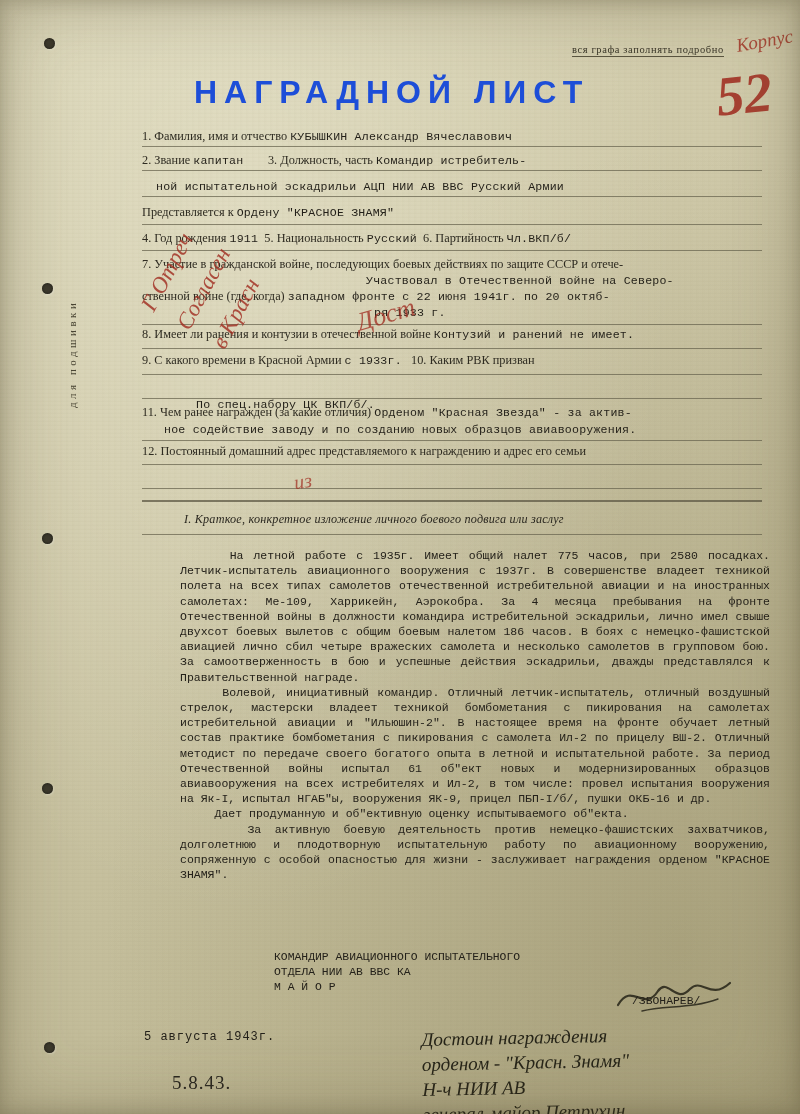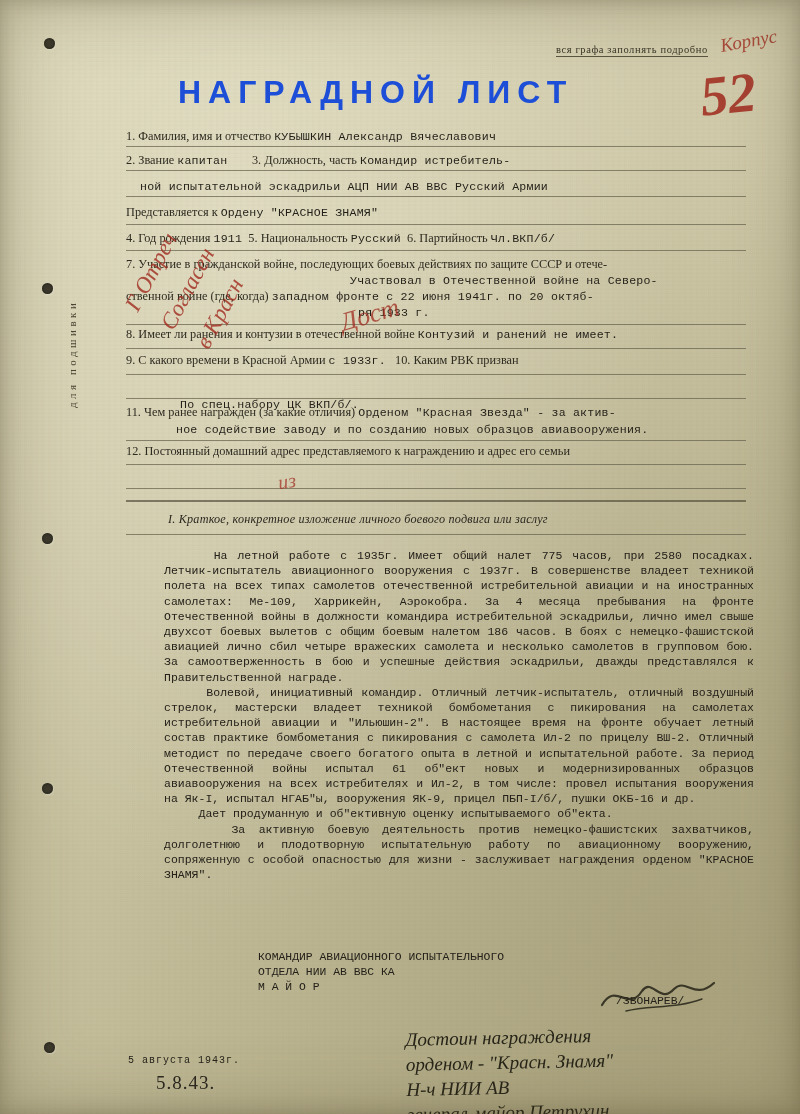--- a/index.html
+++ b/index.html
@@ -63,21 +63,21 @@
     transform: rotate(-90deg);
     transform-origin: left top;
     font-size: 11px;
     letter-spacing: 3.5px;
     color: #4a4635;
     white-space: nowrap;
   }
 
   .content {
     position: absolute;
-    left: 108px;
+    left: 124px;
     top: 0;
     width: 660px;
     height: 838px;
   }
 
   .top-note {
     position: absolute;
     left: 448px;
     top: 44px;
     font-size: 10.5px;
@@ -156,24 +156,23 @@
     font-family: "Liberation Mono", monospace;
     font-size: 11.4px;
     color: #24211a;
     text-align: right;
   }
   .date-line {
     position: absolute;
     left: 20px;
     top: 1030px;
     font-family: "Liberation Mono", monospace;
-    font-size: 10px;
+    font-size: 12px;
     color: #24211a;
     letter-spacing: 1px;
-    margin-top: 25px;
   }
   .date-hand {
     position: absolute;
     left: 48px;
     top: 1072px;
     font-size: 19px;
     color: #2a2720;
     font-family: "Liberation Serif", serif;
     letter-spacing: 1px;
   }
@@ -299,21 +298,21 @@
     <div class="line" style="left:18px; top:326px;"><span class="num">8. </span>Имеет ли ранения и контузии в отечественной войне <span class="typed">Контузий и ранений не имеет.</span></div>
     <div class="rule" style="left:18px; top:348px; width:620px;"></div>
 
     <div class="line" style="left:18px; top:352px;"><span class="num">9. </span>С какого времени в Красной Армии <span class="typed">с 1933г.</span>   <span>10. Каким РВК призван</span></div>
     <div class="rule" style="left:18px; top:374px; width:620px;"></div>
 
     <div class="line" style="left:72px; top:378px;margin-top:18px;"><span class="typed">По спец.набору ЦК ВКП/б/.</span></div>
     <div class="rule" style="left:18px; top:398px; width:620px;"></div>
 
     <div class="line" style="left:18px; top:404px;"><span class="num">11. </span>Чем ранее награжден (за какие отличия) <span class="typed">Орденом "Красная Звезда" - за актив-</span></div>
-    <div class="line" style="left:40px; top:421px;margin-left:28px;"><span class="typed">ное содействие заводу и по созданию новых образцов авиавооружения.</span></div>
+    <div class="line" style="left:40px; top:421px;"><span class="typed">ное содействие заводу и по созданию новых образцов авиавооружения.</span></div>
     <div class="rule" style="left:18px; top:440px; width:620px;"></div>
 
     <div class="line" style="left:18px; top:443px;"><span class="num">12. </span>Постоянный домашний адрес представляемого к награждению и адрес его семьи</div>
     <div class="rule" style="left:18px; top:464px; width:620px;"></div>
     <div class="rule" style="left:18px; top:488px; width:620px;"></div>
 
     <div class="rule" style="left:18px; top:500px; width:620px; height:2px; background:#5d5844;"></div>
 
     <div class="section-head" style="left:60px; top:512px;">I. Краткое, конкретное изложение личного боевого подвига или заслуг</div>
     <div class="rule" style="left:18px; top:534px; width:620px;"></div>

